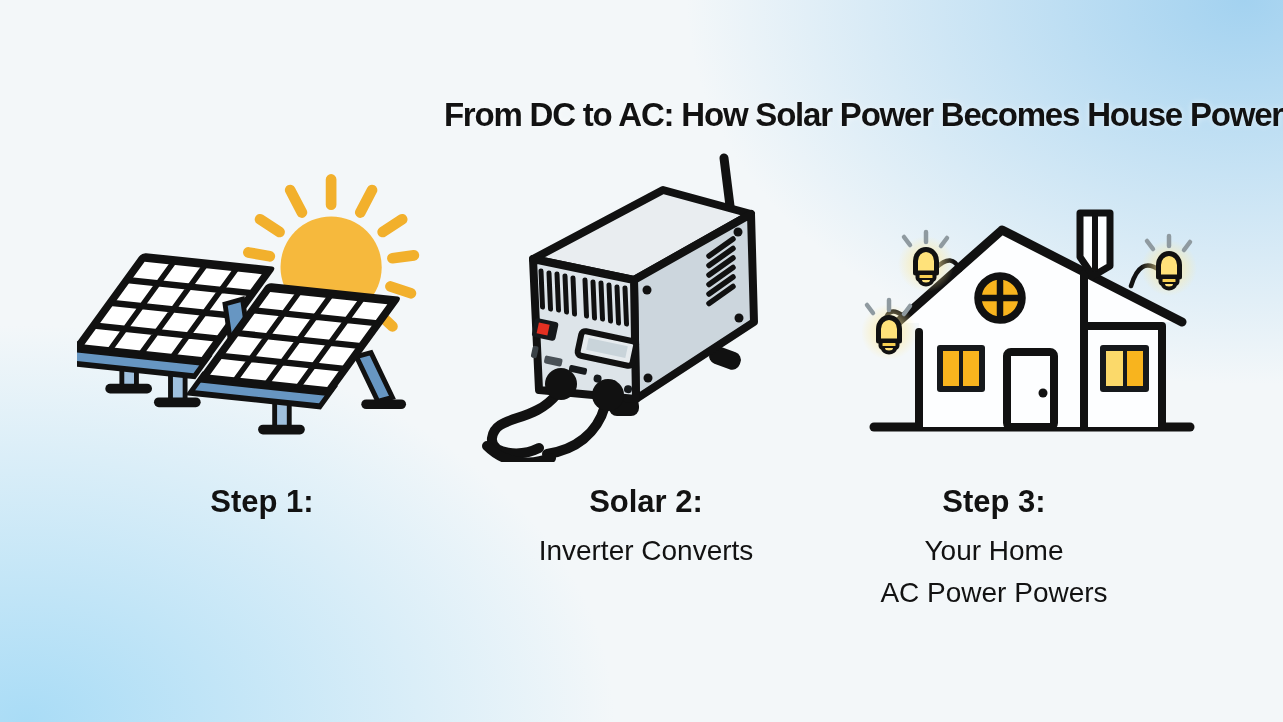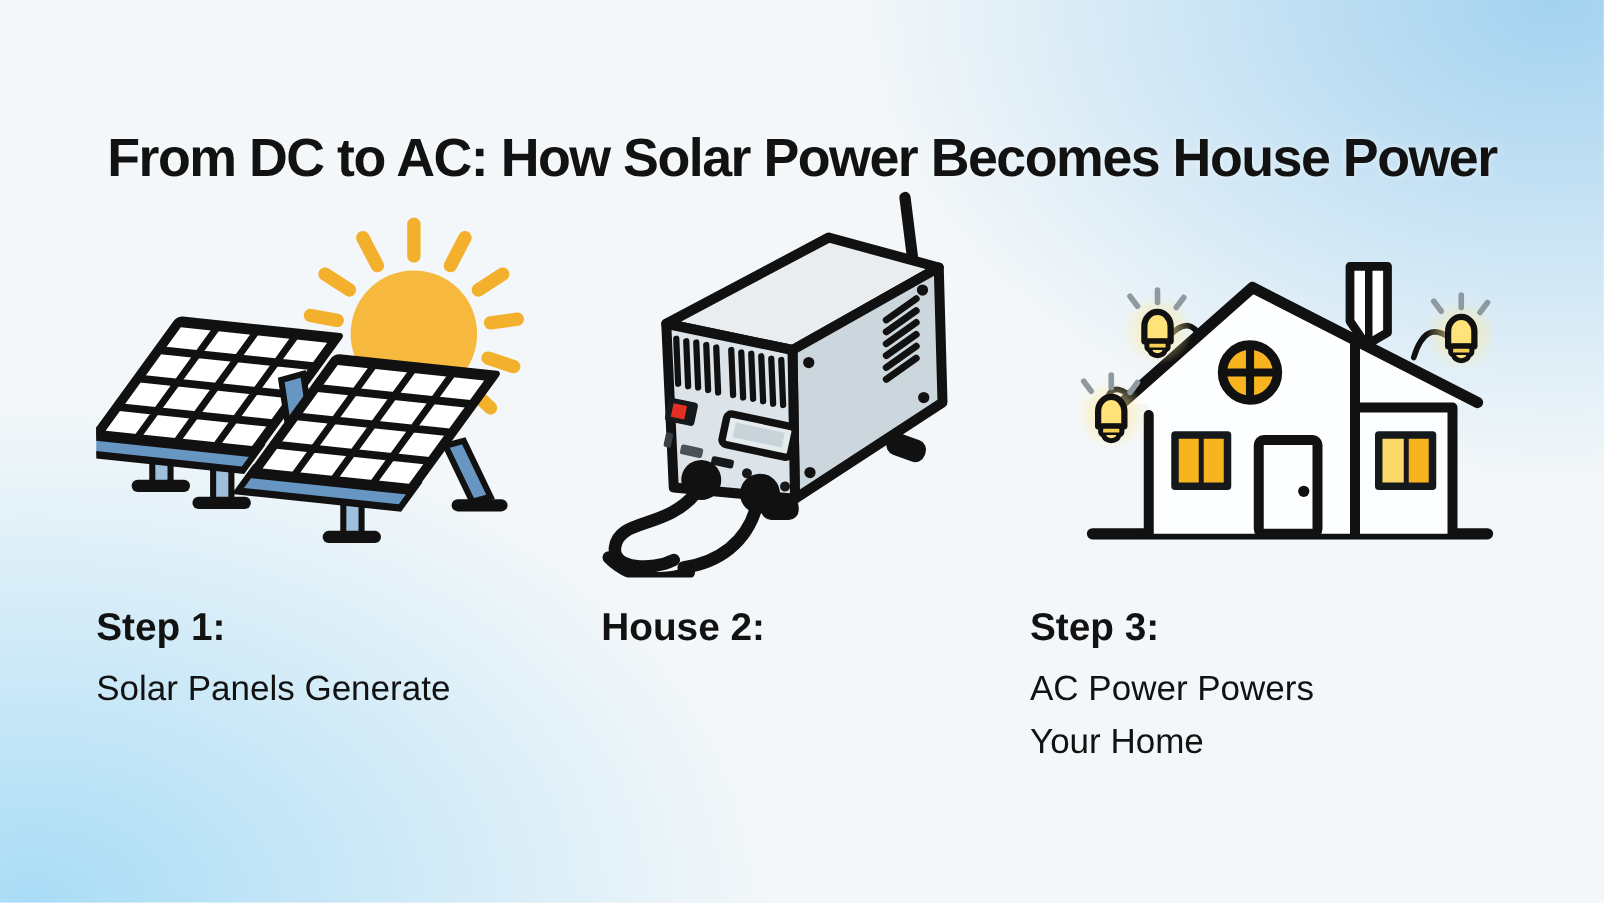--- a/index.html
+++ b/index.html
@@ -6,26 +6,26 @@
   body{
     width:1283px;height:722px;position:relative;overflow:hidden;
     font-family:"Liberation Sans", sans-serif;
     background:
       radial-gradient(900px 620px at 97% 0%,  var(--bg-top-right-blue, #a3d2f0) 0%, rgba(163,210,240,0) 62%),
       radial-gradient(950px 640px at 2% 100%, var(--bg-bottom-left-blue, #a9dcf6) 0%, rgba(169,220,246,0) 62%),
       var(--bg-base, #f3f7f9);
   }
   .page-title{
     position:absolute;top:74px;left:0;width:100%;
-    text-align:center;font-size:43px;font-weight:bold;letter-spacing:-1.2px;
+    text-align:right;font-size:33px;font-weight:bold;letter-spacing:-1.2px;
     color:var(--text,#121212);white-space:nowrap;
     text-shadow:0 0 6px rgba(255,255,255,.55);
   }
   .illus{position:absolute;display:block;}
-  .step-block{position:absolute;top:484px;text-align:left;color:var(--text,#141414);}
+  .step-block{position:absolute;top:484px;text-align:center;color:var(--text,#141414);}
   .step-heading{font-size:31px;font-weight:bold;margin:0 0 10px 0;}
   .step-line{font-size:28px;line-height:42px;}
 </style>
 </head>
 <body>
 
 <h1 class="page-title">From DC to AC: How Solar Power Becomes House Power</h1>
 
 <svg class="illus" style="left:77px;top:158px;width:370px;height:292px" viewBox="0 0 380 300">
   <defs>
@@ -171,24 +171,24 @@
 
   <path fill="none" stroke="#111" stroke-width="4.5" stroke-linecap="round" d="M74 88Q90 72 98 90M23 141Q27 125 41 136M297 90Q278 76 269 106"></path>
 
   <use href="#bulb" transform="translate(64 84)"></use>
   <use href="#bulb" transform="translate(27 152)"></use>
   <use href="#bulb" transform="translate(307 88)"></use>
 </svg>
 
 <div class="step-block" style="left:77px;width:370px">
   <div class="step-heading">Step 1:</div>
-  <div class="step-line">Solar Panels Generate</div>
 </div>
 
 <div class="step-block" style="left:481px;width:330px">
-  <div class="step-heading">House 2:</div>
+  <div class="step-heading">Solar 2:</div>
+  <div class="step-line">Inverter Converts</div>
 </div>
 
 <div class="step-block" style="left:824px;width:340px">
   <div class="step-heading">Step 3:</div>
+  <div class="step-line">Your Home</div>
   <div class="step-line">AC Power Powers</div>
-  <div class="step-line">Your Home</div>
 </div>
 
 </body></html>

